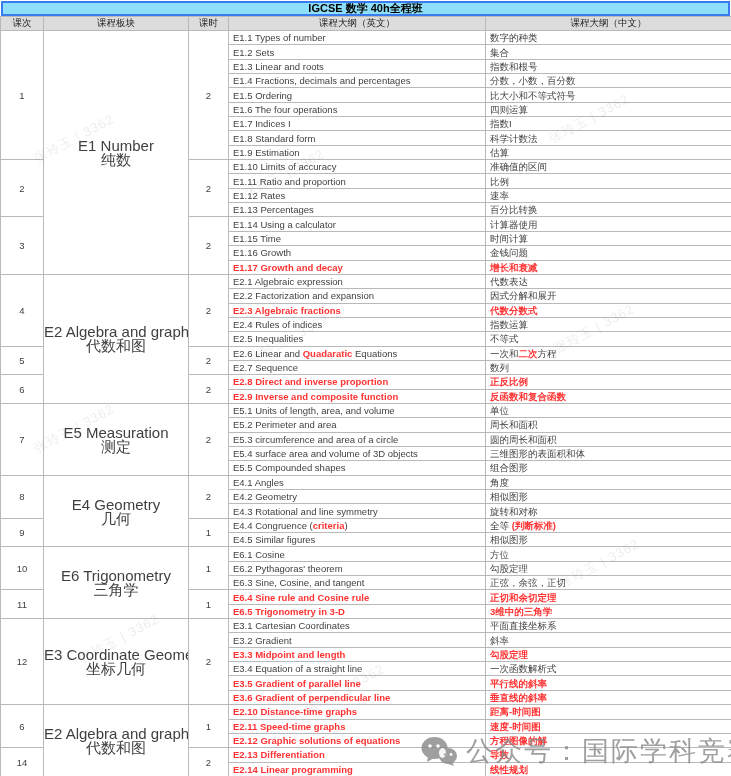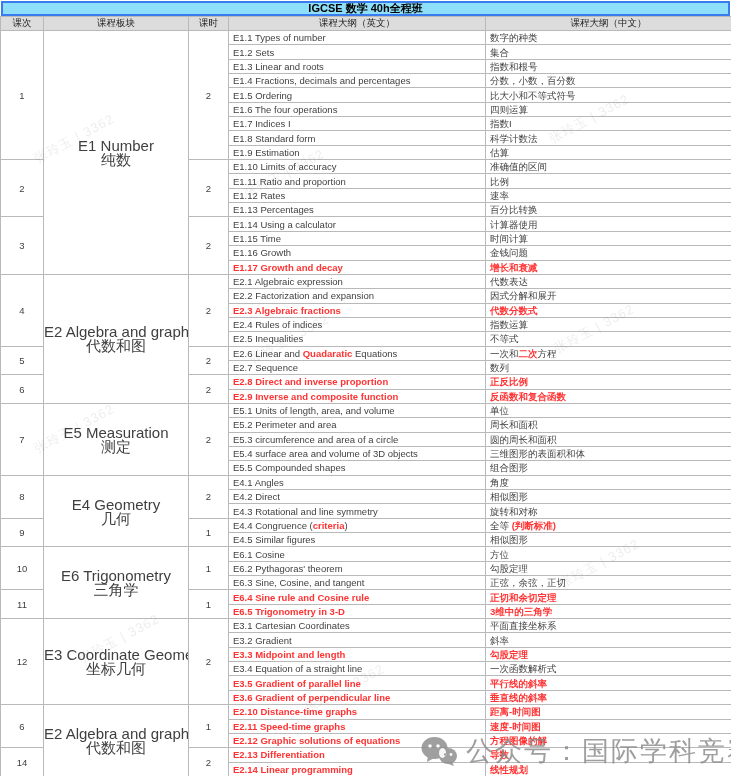--- a/index.html
+++ b/index.html
@@ -218,21 +218,21 @@
           <td class="c-no" rowspan="3">8</td>
           <td class="c-mod" rowspan="5">
             <div class="mod-en">E4 Geometry</div>
             <div class="mod-zh">几何</div>
           </td>
           <td class="c-hours" rowspan="3">2</td>
           <td class="c-en">E4.1 Angles</td>
           <td class="c-zh">角度</td>
         </tr>
         <tr>
-          <td class="c-en">E4.2 Direct</td>
+          <td class="c-en">E4.2 Geometry</td>
           <td class="c-zh">相似图形</td>
         </tr>
         <tr>
           <td class="c-en">E4.3 Rotational and line symmetry</td>
           <td class="c-zh">旋转和对称</td>
         </tr>
         <tr>
           <td class="c-no" rowspan="2">9</td>
           <td class="c-hours" rowspan="2">1</td>
           <td class="c-en"><span>E4.4 Congruence (</span><span class="red">criteria</span><span>)</span></td>

